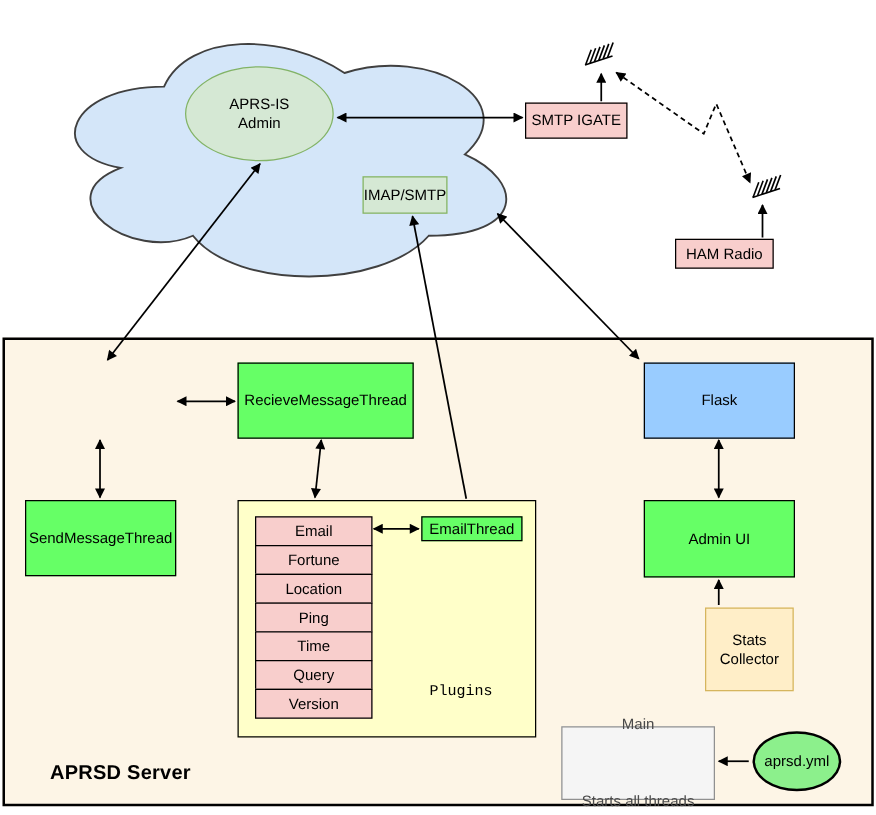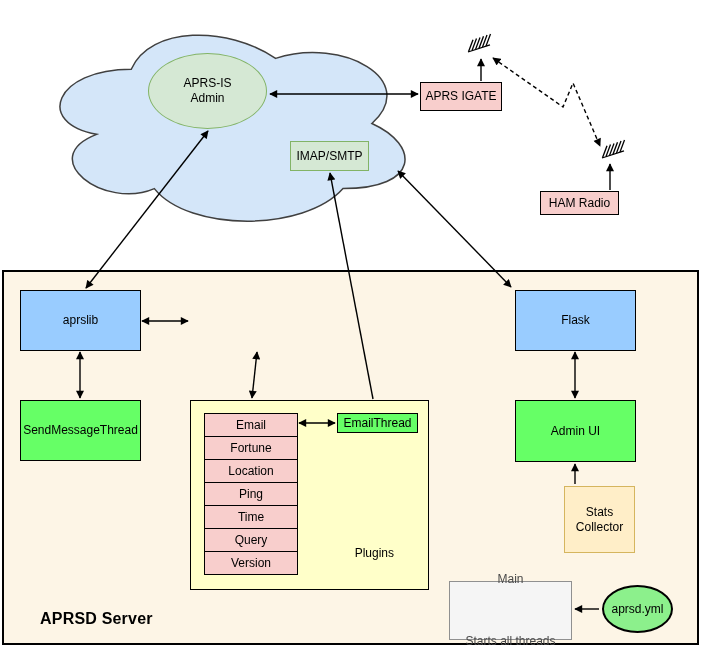--- a/index.html
+++ b/index.html
@@ -23,21 +23,21 @@
   .outer-label{
     position:absolute;left:36px;bottom:14px;
     font-size:16px;font-weight:bold;letter-spacing:.2px;
   }
   .blue{background:var(--blue_box);border:1.5px solid #000;}
   .tgreen{background:var(--thread_green);border:1.5px solid #000;}
   .pink{background:var(--pink);border:1.5px solid #000;}
   .cgreen{background:var(--green_node);border:1px solid var(--green_node_stroke);}
   .ellipse{border-radius:50%;}
   .plugins-box{background:var(--plugins_yellow);border:1.5px solid #000;}
-  .plugins-label{position:absolute;right:34px;bottom:28px;font-size:12px;}
+  .plugins-label{position:absolute;right:34px;bottom:28px;font-size:12px;font-family:Liberation Mono, monospace;}
   .prow{
     box-sizing:border-box;width:94px;height:24px;
     display:flex;align-items:center;justify-content:center;
     background:var(--pink);border:1px solid #000;font-size:12px;
   }
   .prow + .prow{margin-top:-1px;}
   .prow-stack{position:absolute;left:13px;top:12px;display:flex;flex-direction:column;}
   .stats{background:var(--stats_fill);border:1px solid var(--stats_stroke);}
   .mainbox{background:var(--main_fill);border:1px solid var(--main_stroke);color:var(--main_text);gap:47px;}
   .yml{background:var(--yml_green);border:2px solid #000;border-radius:50%;}
@@ -63,36 +63,36 @@
          C 420 188.6 420 145.2 371.9 123.5
          C 420 80.1 343 36.7 275.6 58.4
          C 227.5 25.85 150.5 25.85 131.25 69.25 Z"></path>
   </svg>
 
   <div class="node cgreen ellipse" style="left:148px;top:53px;width:119px;height:76px;">
     <span>APRS-IS</span>
     <span>Admin</span>
   </div>
 
-  <div class="node cgreen" style="left:290px;top:141px;width:79px;height:30px;">
+  <div class="node cgreen" style="left:290px;top:141px;width:68px;height:30px;">
     <span>IMAP/SMTP</span>
   </div>
 
   <div class="node pink" style="left:420px;top:82px;width:82px;height:29px;">
-    <span>APRS IGATE</span>
+    <span>SMTP IGATE</span>
   </div>
 
   <div class="node pink" style="left:540px;top:191px;width:79px;height:24px;">
     <span>HAM Radio</span>
   </div>
 
-  <div class="node blue" style="left:20px;top:290px;width:121px;height:61px;">
-    <span>aprslib</span>
+
+  <div class="node tgreen" style="left:190px;top:290px;width:141px;height:61px;">
+    <span>RecieveMessageThread</span>
   </div>
-
 
   <div class="node tgreen" style="left:20px;top:400px;width:121px;height:61px;">
     <span>SendMessageThread</span>
   </div>
 
   <div class="node plugins-box" style="left:190px;top:400px;width:239px;height:190px;">
     <span class="plugins-label">Plugins</span>
     <div class="prow-stack">
       <div class="prow">
           <span>Email</span>

